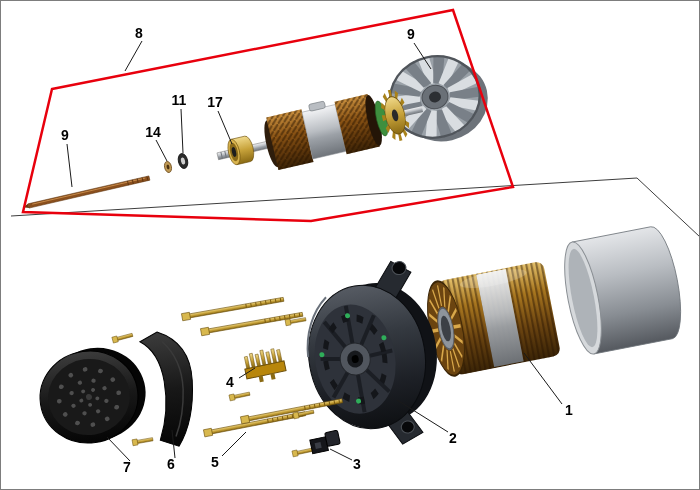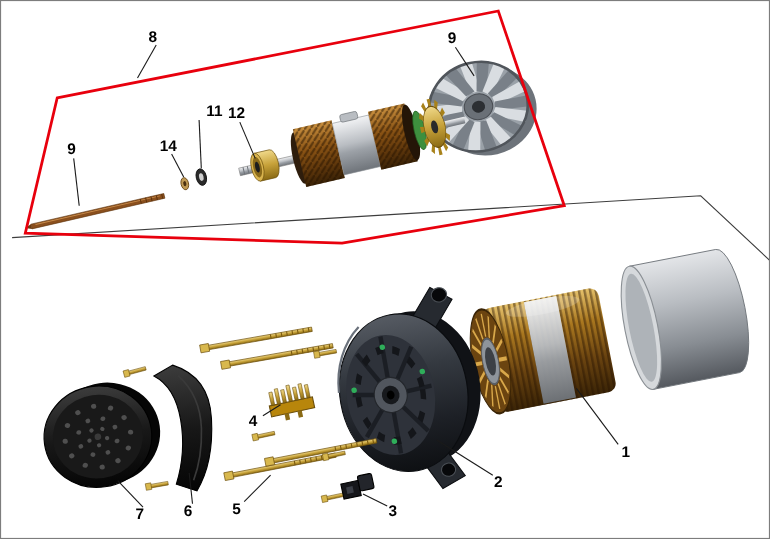--- a/index.html
+++ b/index.html
@@ -340,17 +340,17 @@
 <span class="part-label" style="left:568px;top:409px">1</span>
 <span class="part-label" style="left:452px;top:437px">2</span>
 <span class="part-label" style="left:356px;top:463px">3</span>
 <span class="part-label" style="left:229px;top:381px">4</span>
 <span class="part-label" style="left:214px;top:461px">5</span>
 <span class="part-label" style="left:170px;top:463px">6</span>
 <span class="part-label" style="left:126px;top:466px">7</span>
 <span class="part-label" style="left:138px;top:32px">8</span>
 <span class="part-label" style="left:64px;top:134px">9</span>
 <span class="part-label" style="left:152px;top:131px">14</span>
-<span class="part-label" style="left:194px;top:99px">11</span>
-<span class="part-label" style="left:214px;top:101px">12</span>
+<span class="part-label" style="left:178px;top:99px">11</span>
+<span class="part-label" style="left:214px;top:101px">17</span>
 <span class="part-label" style="left:410px;top:33px">9</span>
 
 </div>
 
 </body></html>

